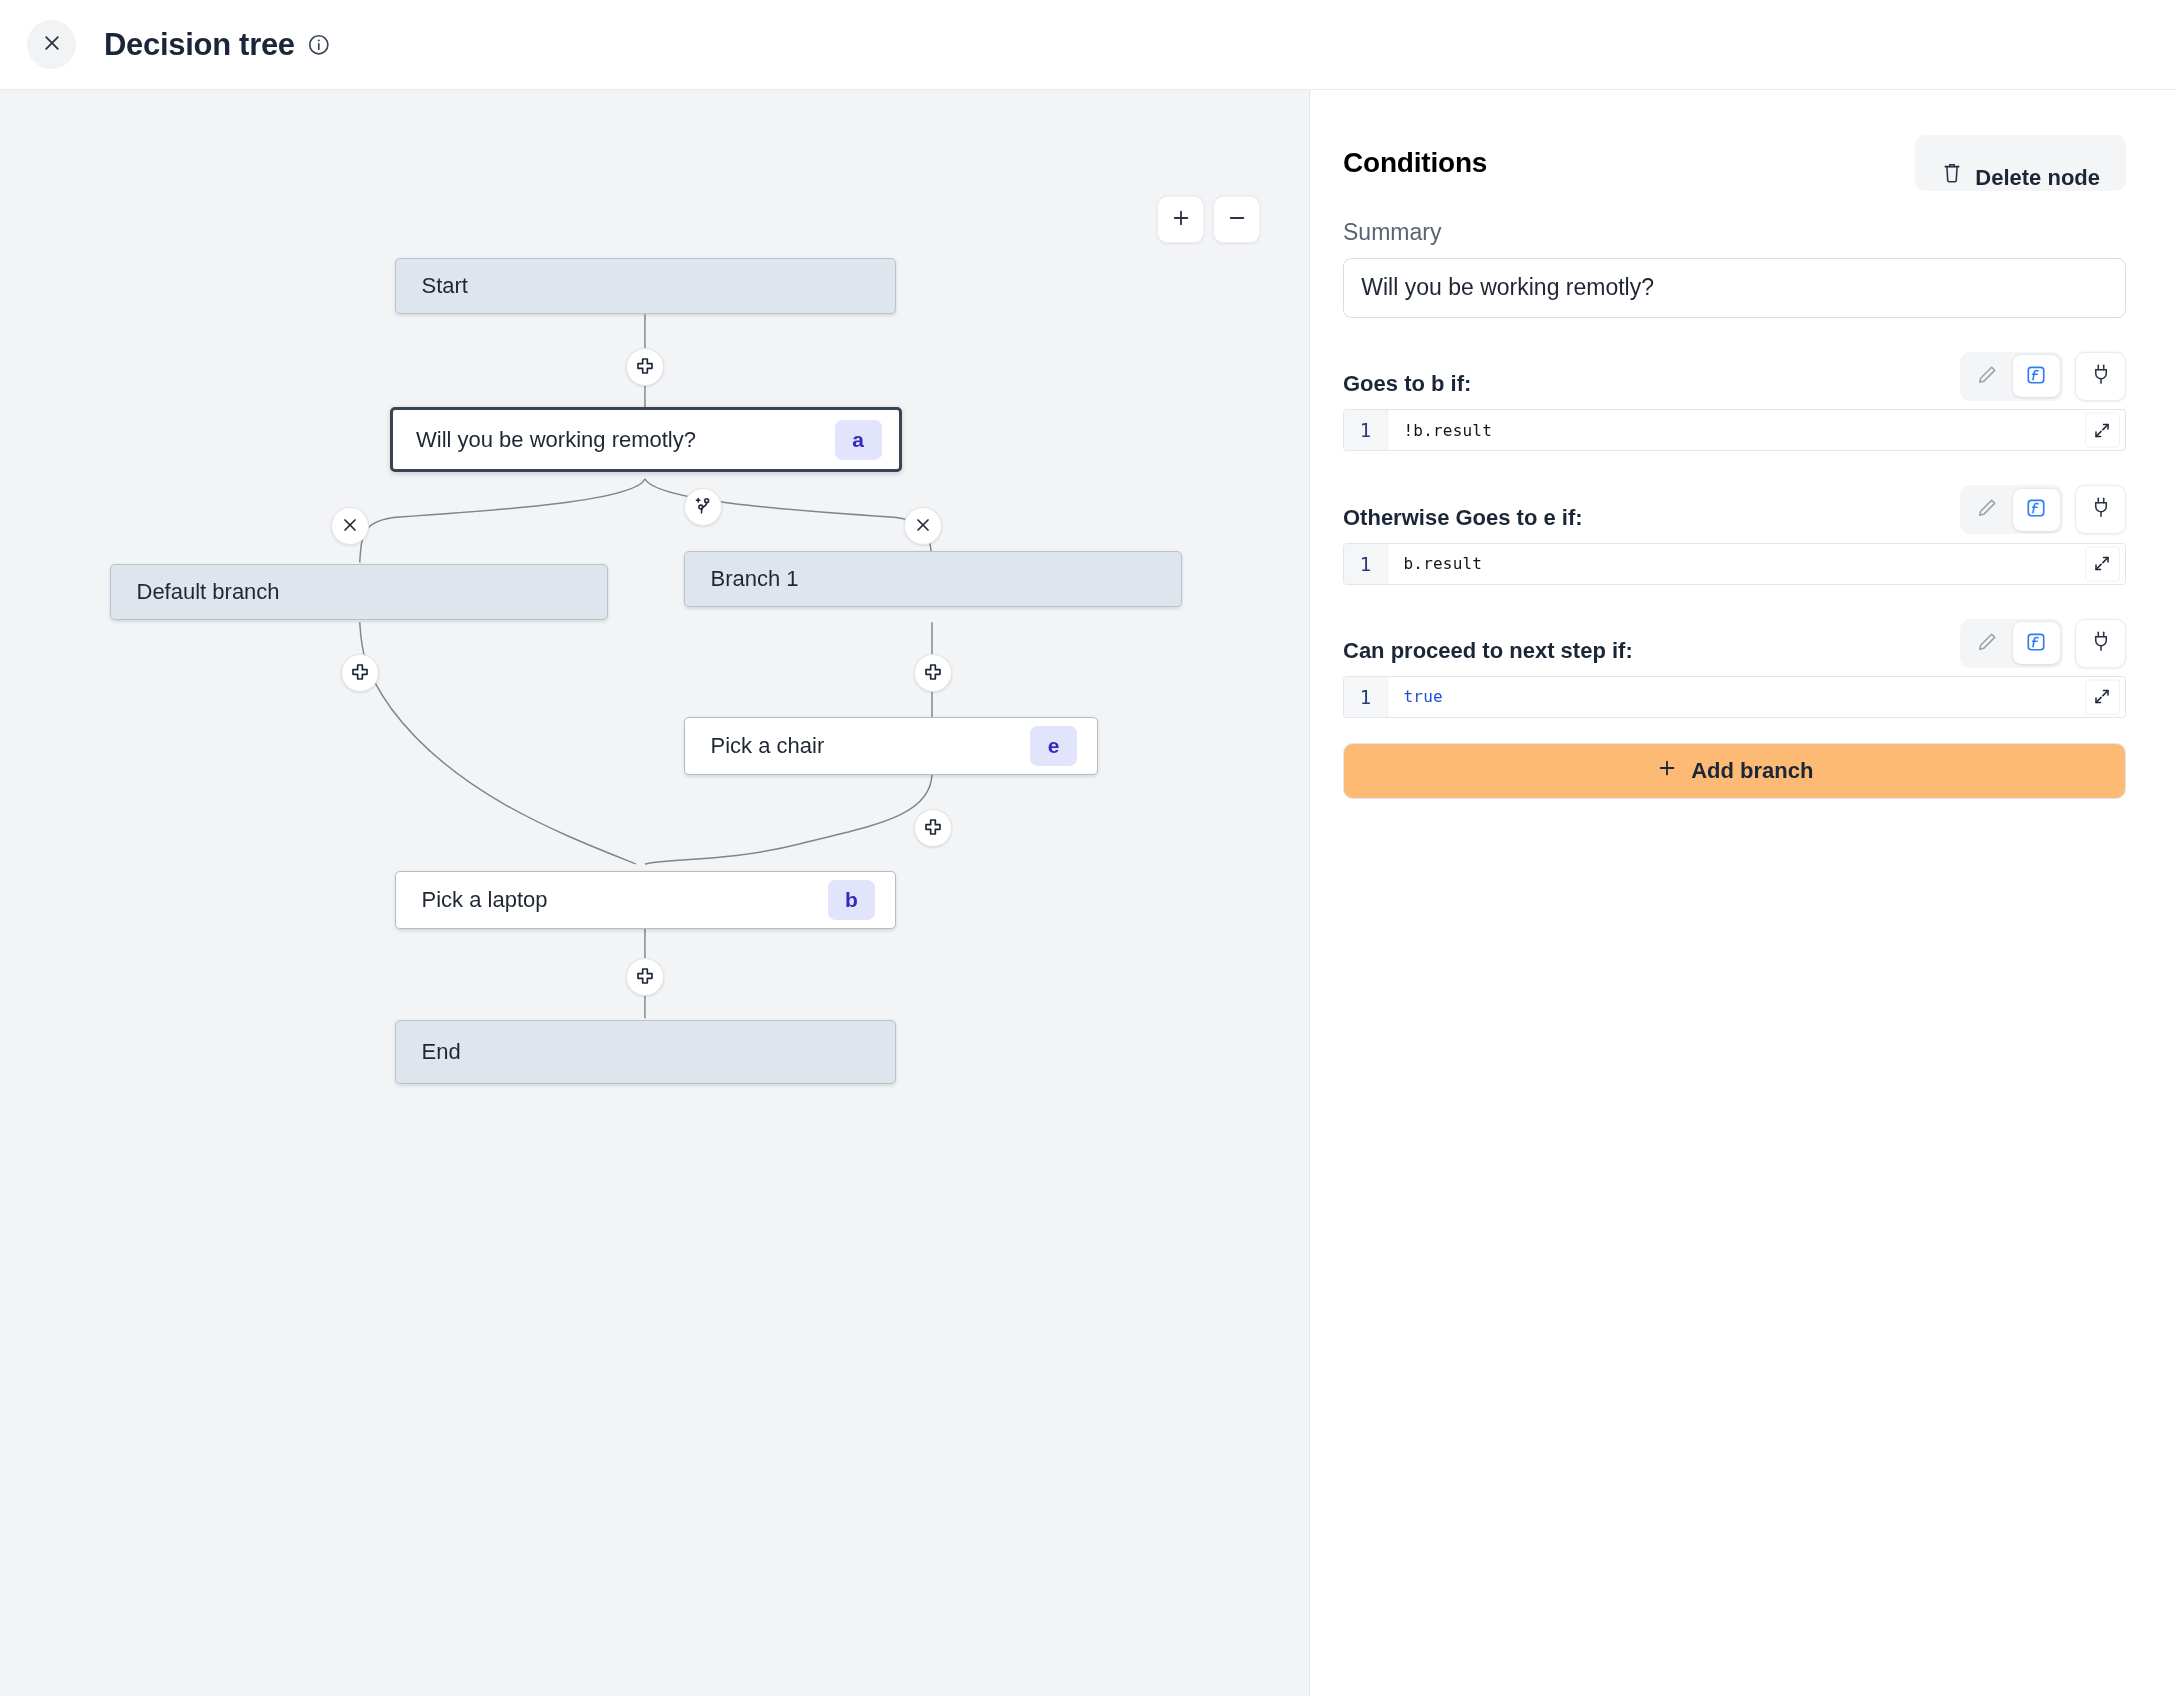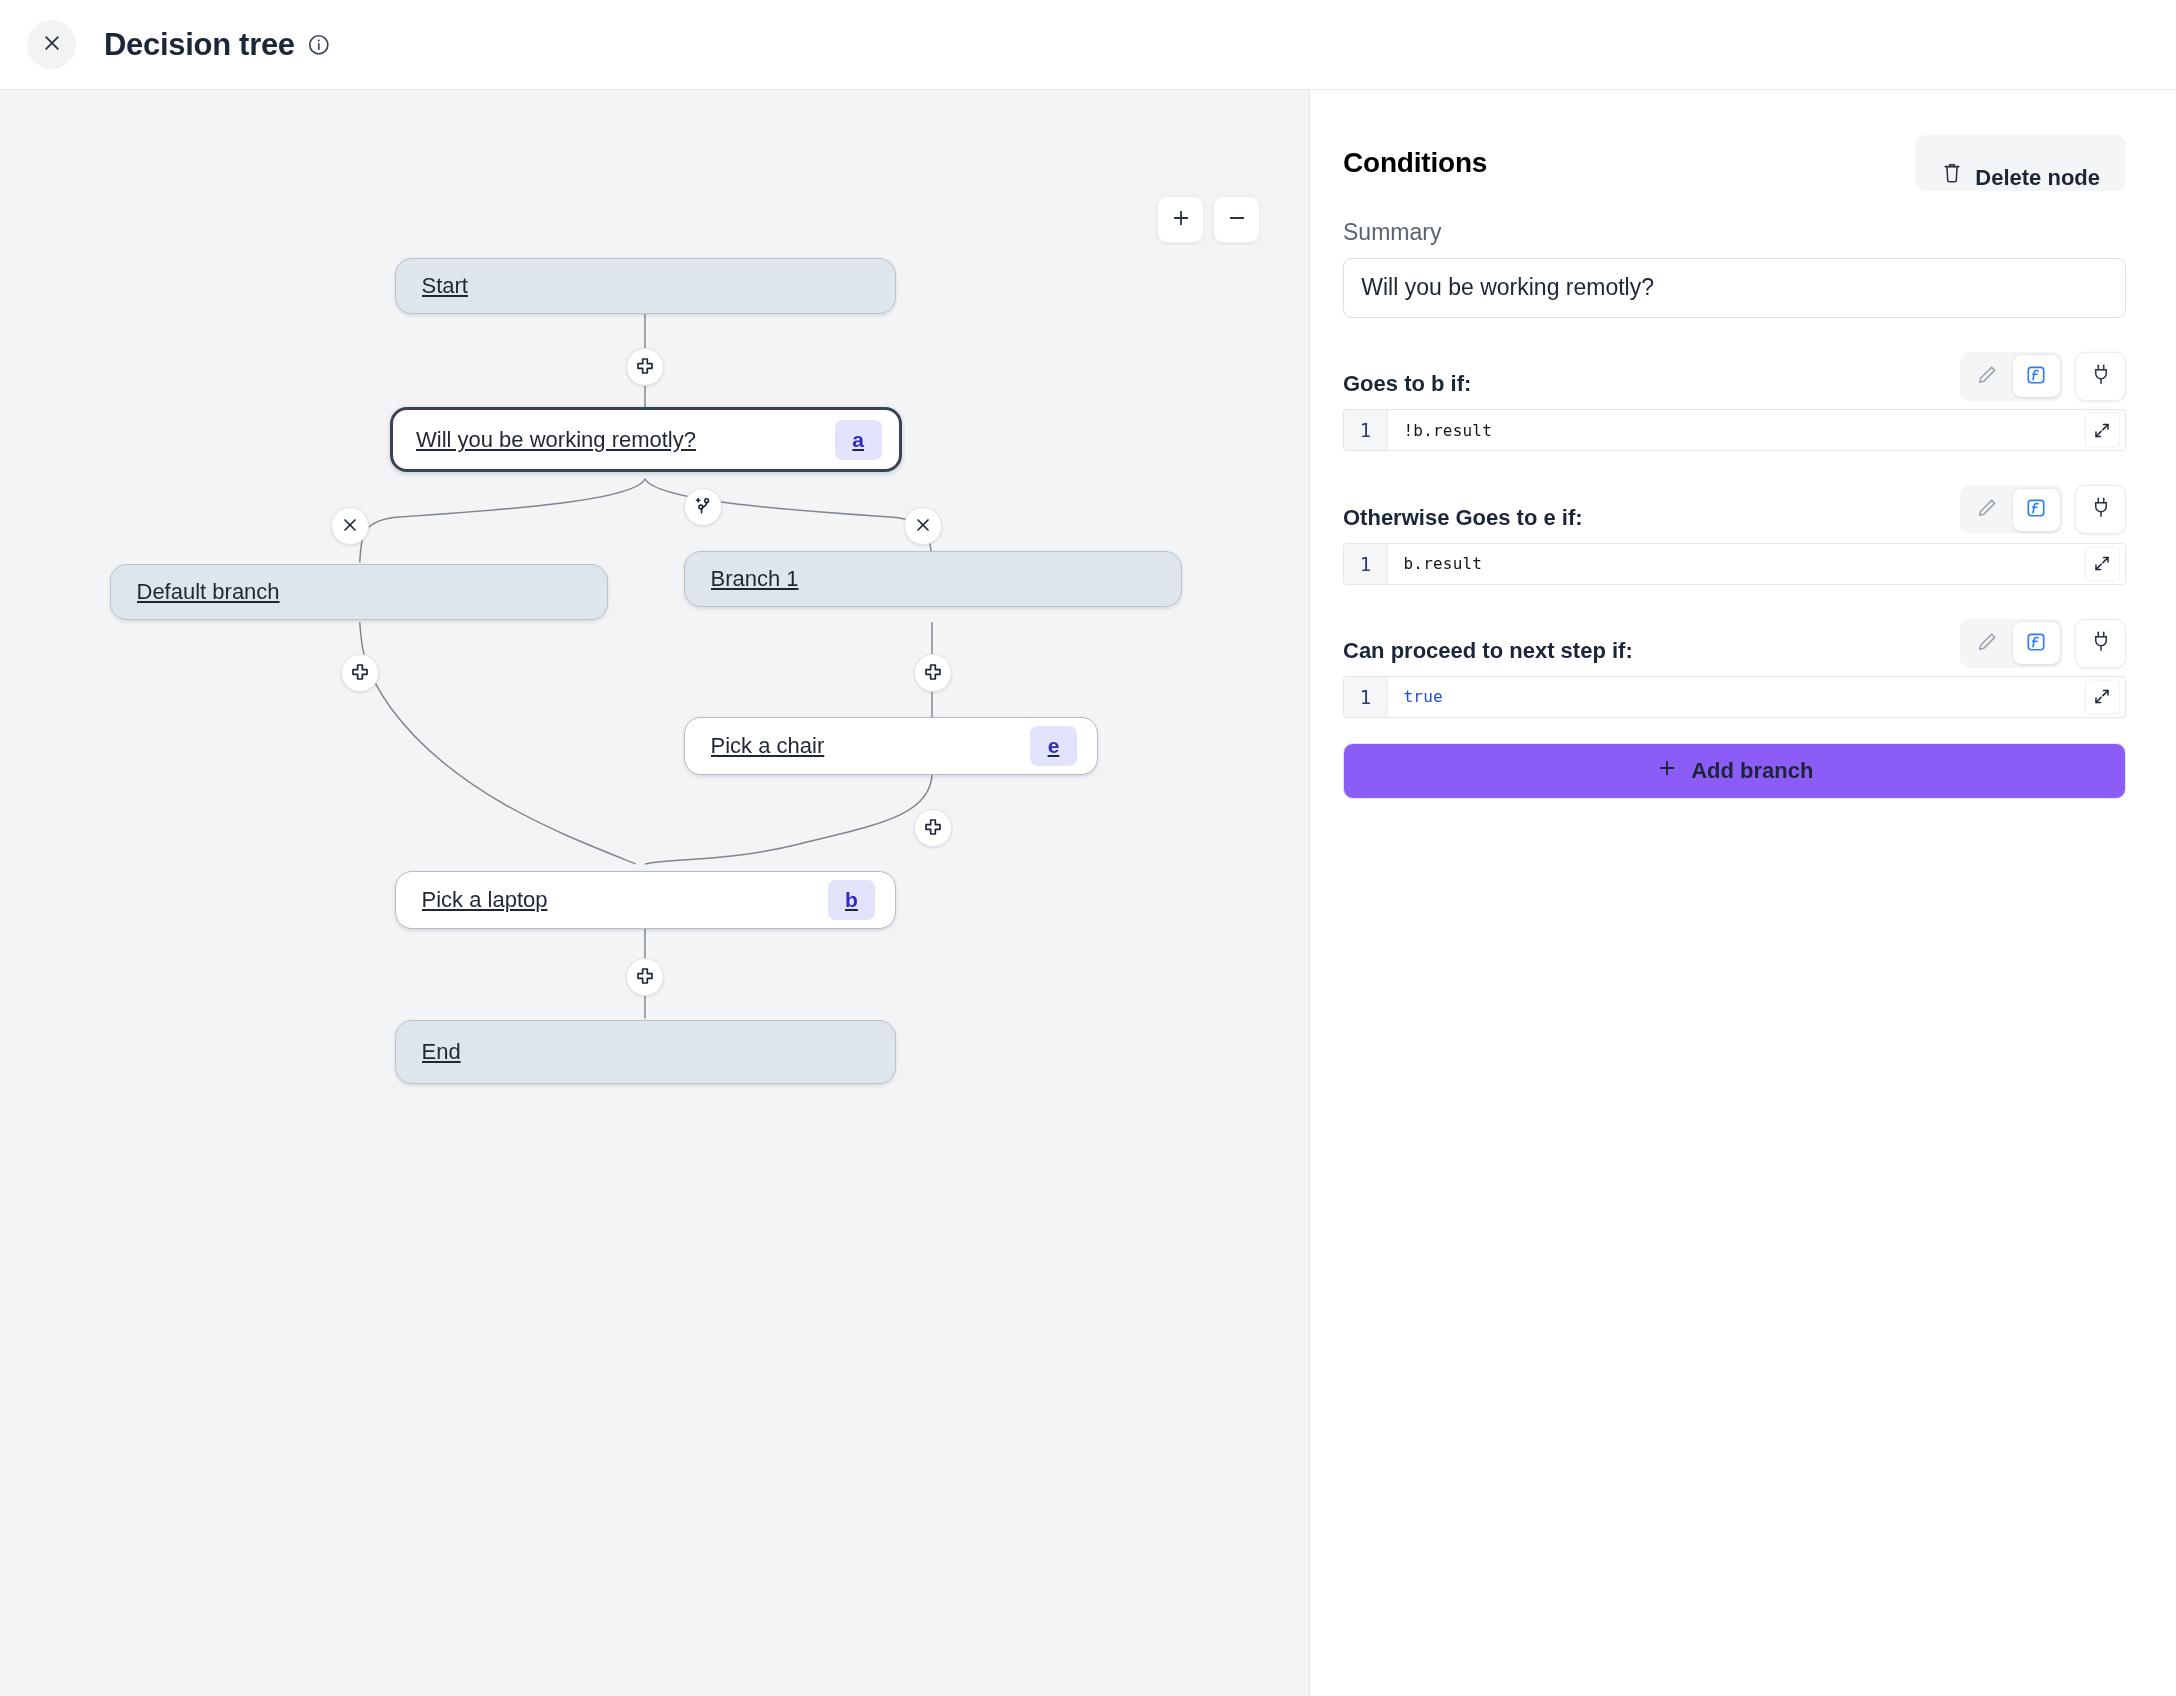--- a/index.html
+++ b/index.html
@@ -82,26 +82,25 @@
   .zoom-btn svg { width: 20px; height: 20px; }
 
   
   .graph { position: absolute; inset: 0; }
   .edges { position: absolute; inset: 0; z-index: 1; pointer-events: none; }
 
   .node {
     position: absolute;
     display: flex;
     align-items: center;
-    border-radius: 17px;
+    border-radius: 5px;
     box-shadow: 0 1.8px 3.6px rgba(25,35,55,.12);
     z-index: 5;
     cursor: pointer;
     padding: 0 20px 0 25.5px;
-    text-decoration: underline;
   }
   .node-label {
     font-size: 22px;
     color: #1f2733;
     flex: 1;
     white-space: nowrap;
     overflow: hidden;
     text-overflow: ellipsis;
   }
   .node-badge {
@@ -276,21 +275,21 @@
     border-radius: 3.6px;
     display: flex; align-items: center; justify-content: center;
     cursor: pointer;
   }
   .expand-btn svg { width: 18px; height: 18px; }
 
   .add-branch-btn {
     margin-top: 25.5px;
     width: 100%;
     height: 56px;
-    background: #8b5cf6;
+    background: #fdba74;
     border: 0.9px solid #e3e6ea;
     border-radius: 10px;
     display: flex; align-items: center; justify-content: center;
     gap: 13.6px;
     font-size: 22px;
     font-weight: bold;
     color: #1b2638;
     font-family: "Liberation Sans", sans-serif;
     cursor: pointer;
   }

